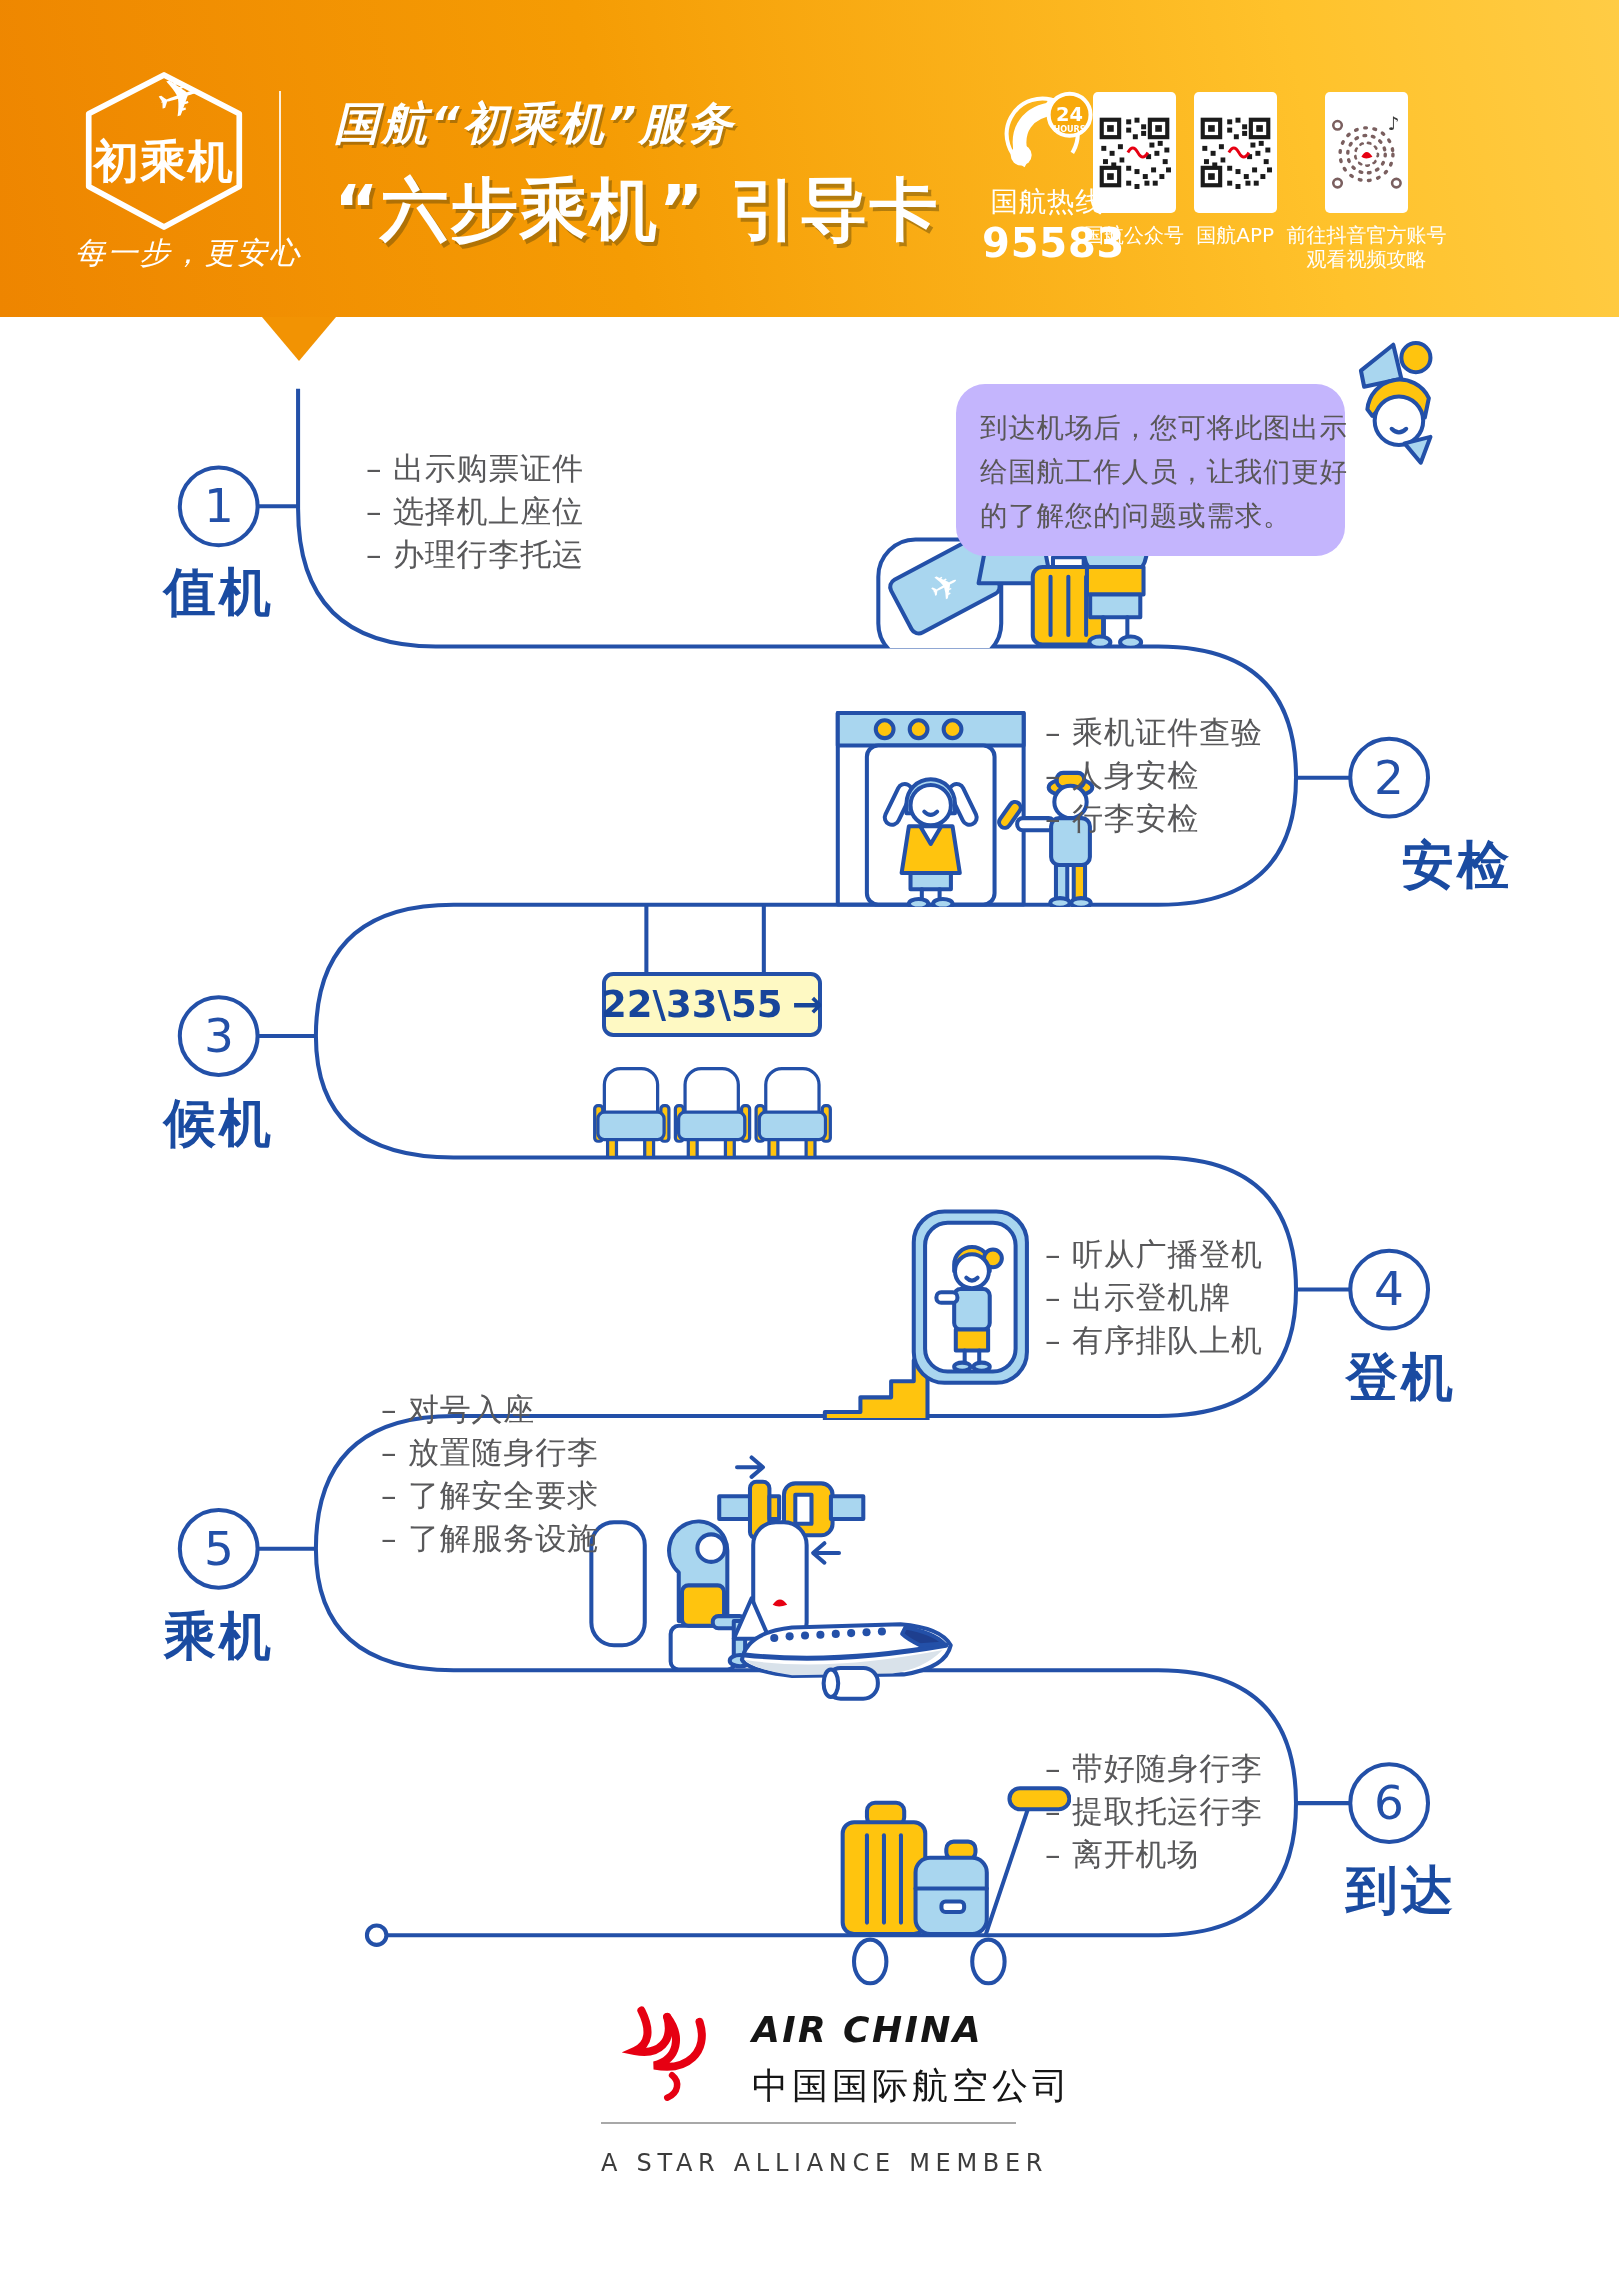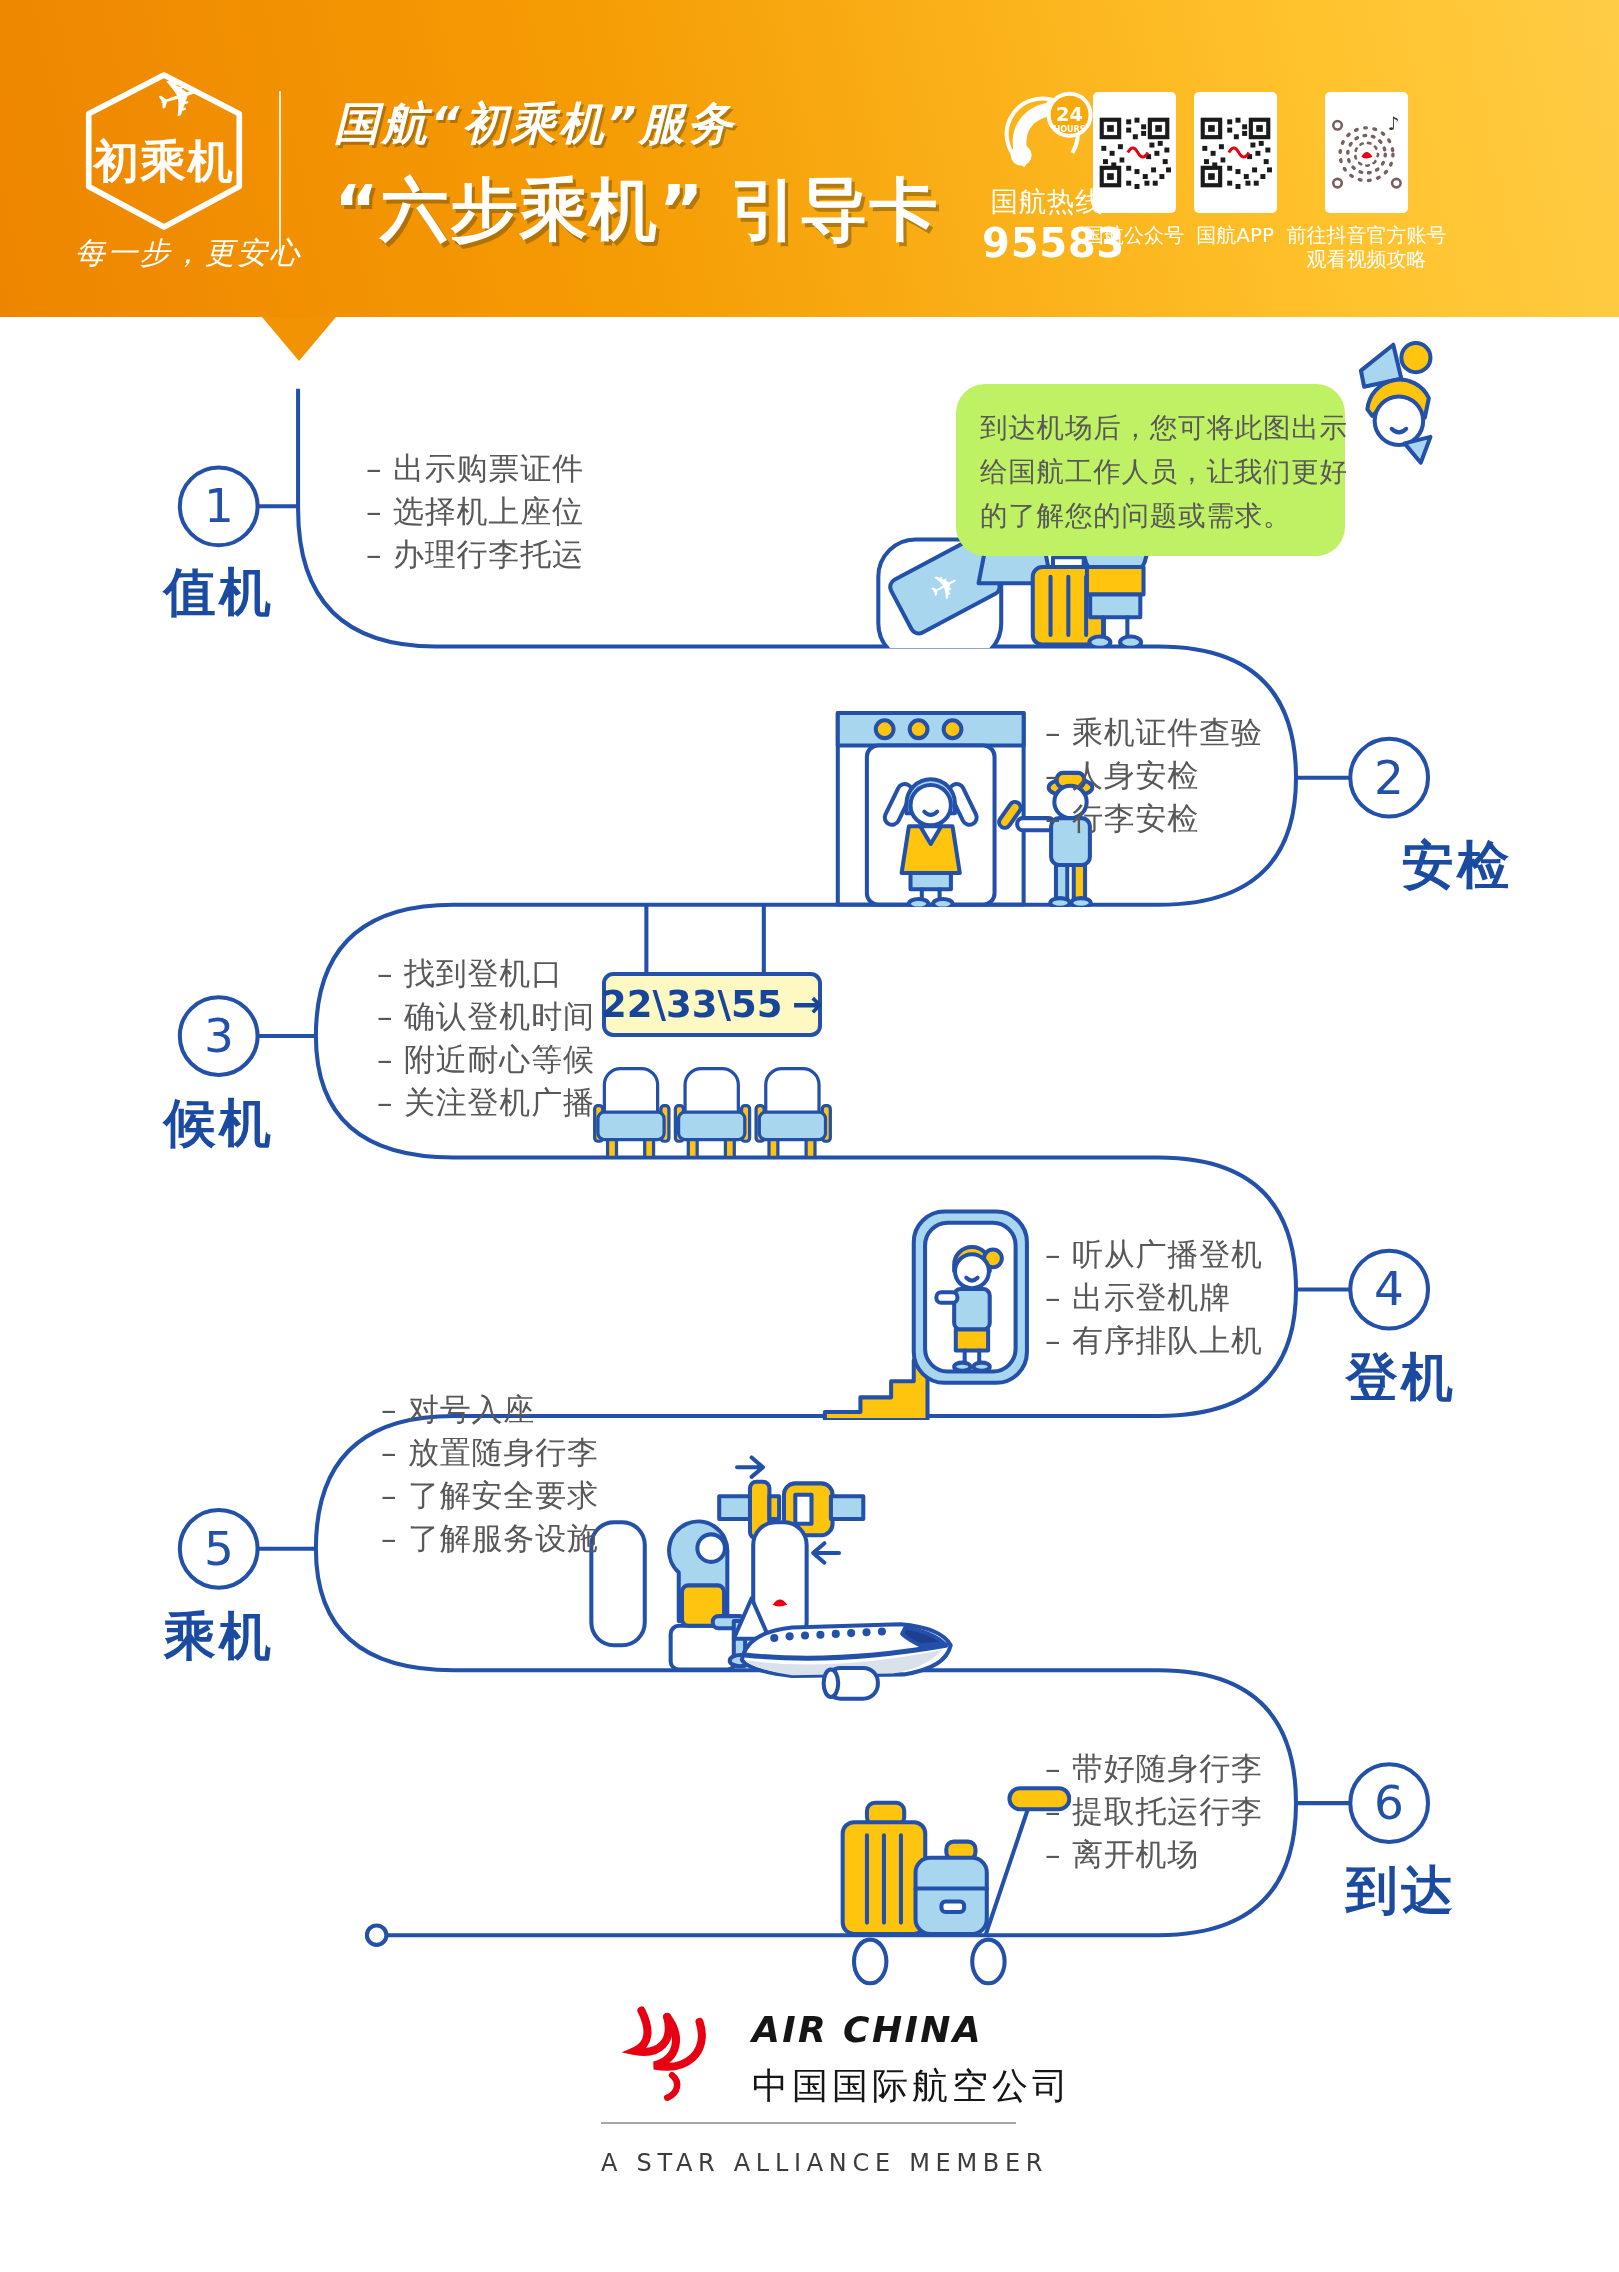--- a/index.html
+++ b/index.html
@@ -40,21 +40,21 @@
   .bullet-row{height:43px;display:flex;align-items:center;font-size:31px;color:#58585A;letter-spacing:0.8px;white-space:nowrap;}
 
   
   .gate-sign{position:absolute;z-index:3;left:602px;top:972px;width:212px;height:57px;
              background:#fef9c3;border:4px solid #2350A8;border-radius:11.3px;
              display:flex;align-items:center;justify-content:center;
              font-size:37px;font-weight:bold;color:#17459A;}
   .gate-sign .arr{margin-left:9.7px;}
 
   
-  .bubble{position:absolute;z-index:3;left:956px;top:384px;width:389px;height:172px;background:#bef264;
+  .bubble{position:absolute;z-index:3;left:956px;top:384px;width:389px;height:172px;background:#c4b5fd;
           border-radius:29px;padding:21px 0 0 24px;box-sizing:border-box;}
   .bubble-line{font-size:27.5px;line-height:44px;color:#595757;letter-spacing:0.8px;white-space:nowrap;}
 
   
   .footer{position:absolute;left:0px;top:1994px;width:1620px;z-index:3;}
   .brand-en{position:absolute;left:752px;top:14.6px;font-size:36px;font-weight:900;font-style:italic;
             color:#151515;letter-spacing:2.4px;white-space:nowrap;}
   .brand-cn{position:absolute;left:752px;top:68px;font-size:36px;font-weight:normal;
             font-family:"DejaVu Serif","Liberation Serif",serif;color:#151515;letter-spacing:4px;white-space:nowrap;}
   .footer-divider{position:absolute;left:601px;top:128px;width:415px;height:1.6px;background:#A8A8A8;}
@@ -246,26 +246,20 @@
   <div class="step-num" style="left:1350px;top:739px">2</div>
   <div class="step-label" style="left:1368px;top:831px">安检</div>
   <div class="bullets" style="left:1045px;top:711px">
       <div class="bullet-row">– 乘机证件查验</div>
       <div class="bullet-row">– 人身安检</div>
       <div class="bullet-row">– 行李安检</div>
     </div>
 
   <div class="step-num" style="left:180px;top:997px">3</div>
   <div class="step-label" style="left:130px;top:1089px">候机</div>
-  <div class="bullets" style="left:377px;top:952px">
-      <div class="bullet-row">– 找到登机口</div>
-      <div class="bullet-row">– 确认登机时间</div>
-      <div class="bullet-row">– 附近耐心等候</div>
-      <div class="bullet-row">– 关注登机广播</div>
-    </div>
 
   <div class="step-num" style="left:1350px;top:1250px">4</div>
   <div class="step-label" style="left:1312px;top:1343px">登机</div>
   <div class="bullets" style="left:1045px;top:1233px">
       <div class="bullet-row">– 听从广播登机</div>
       <div class="bullet-row">– 出示登机牌</div>
       <div class="bullet-row">– 有序排队上机</div>
     </div>
 
   <div class="step-num" style="left:180px;top:1510px">5</div>

